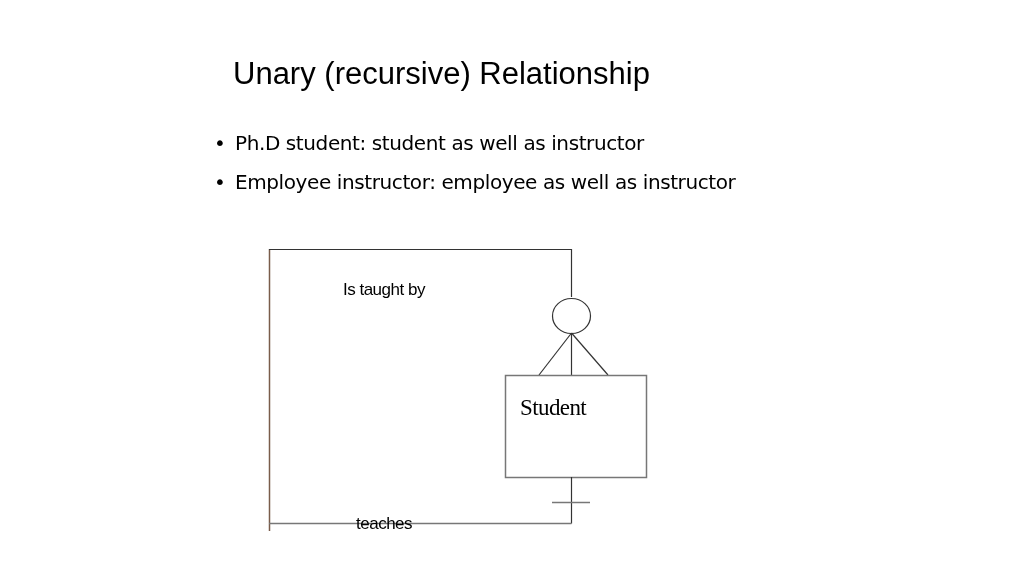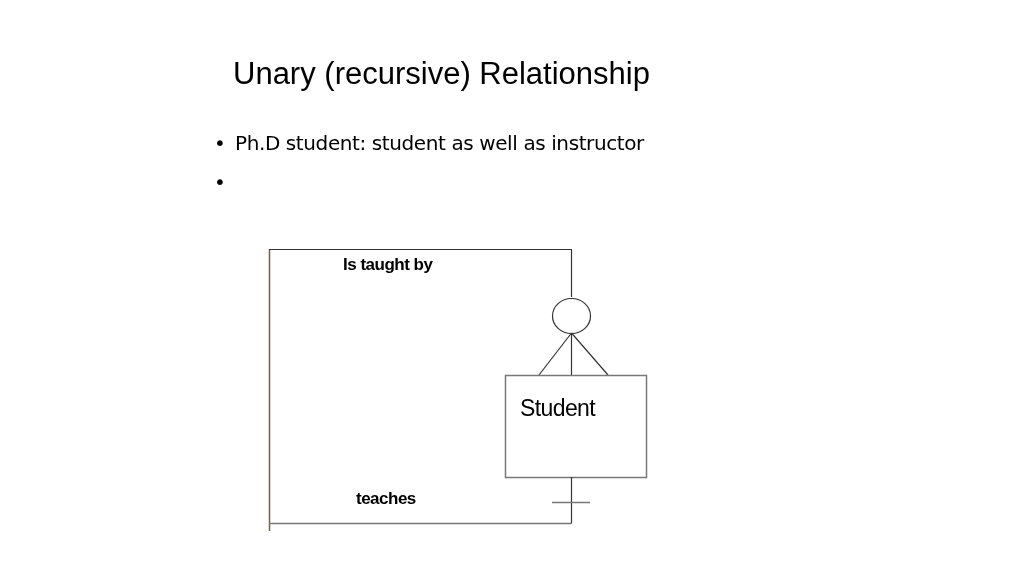--- a/index.html
+++ b/index.html
@@ -12,42 +12,43 @@
       font-family: "Liberation Sans", sans-serif; color: #000000; white-space: nowrap;
     }
     .bullets { position: absolute; left: 214px; top: 124px; margin: 0; padding: 0; list-style: none; }
     .bullet {
       position: relative; padding-left: 21px; font-size: 20px; line-height: 39px;
       font-family: "DejaVu Sans", sans-serif; letter-spacing: -0.4px; white-space: nowrap;
     }
     .bullet-dot { position: absolute; left: 0; top: 0; }
     .diagram { position: absolute; left: 0; top: 0; width: 1024px; height: 576px; }
     .label {
-      position: absolute; font-family: "Liberation Sans", sans-serif; font-weight: bold; white-space: nowrap;
+      position: absolute; font-family: "Liberation Sans", sans-serif; font-weight: normal; white-space: nowrap; margin-top: 25px;
     }
     .label-taught { left: 343px; top: 255px; font-size: 17px; letter-spacing: -0.5px; }
     .label-teaches { left: 356px; top: 489px; font-size: 17px; letter-spacing: -0.5px; }
     .entity-name {
-      position: absolute; left: 520px; top: 395px; font-family: Liberation Sans, sans-serif;
+      position: absolute; left: 520px; top: 395px; font-family: Liberation Serif, serif;
       font-size: 23px; letter-spacing: -0.6px; white-space: nowrap;
     }
   </style>
 </head>
 <body>
 
 <div>
   <div class="title">Unary (recursive) Relationship</div>
 
   <ul class="bullets">
     <li class="bullet">
       <span class="bullet-dot">•</span>
       <span>Ph.D student: student as well as instructor</span>
     </li>
     <li class="bullet">
       <span class="bullet-dot">•</span>
+      <span>Employee instructor: employee as well as instructor</span>
     </li>
   </ul>
 
   <svg class="diagram" width="1024" height="576" viewBox="0 0 1024 576">
 
     <line x1="269.5" y1="249" x2="269.5" y2="531" stroke="#7a5c4a" stroke-width="1.5"></line>
     <line x1="269" y1="249.5" x2="571.5" y2="249.5" stroke="#333" stroke-width="1.2"></line>
     <line x1="571.5" y1="249" x2="571.5" y2="297" stroke="#333" stroke-width="1.2"></line>
 
     <ellipse cx="571.5" cy="316" rx="19" ry="17.5" fill="#fff" stroke="#333" stroke-width="1.2"></ellipse>

